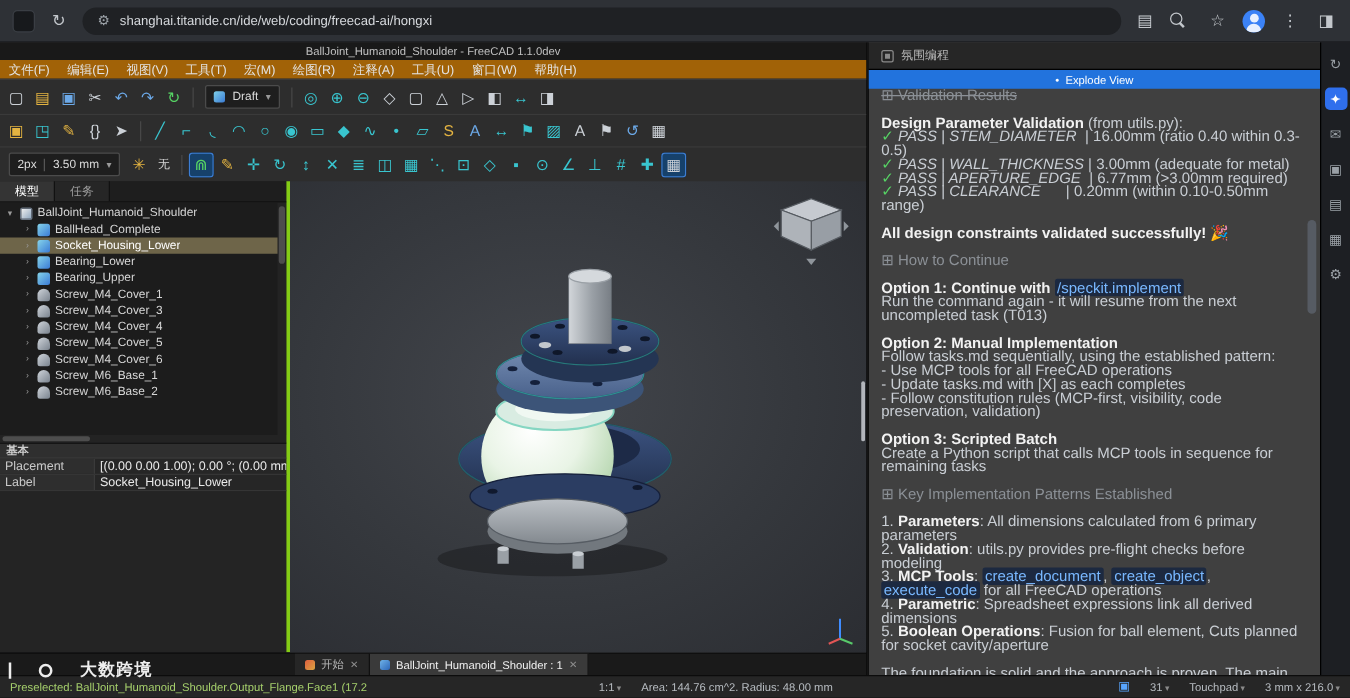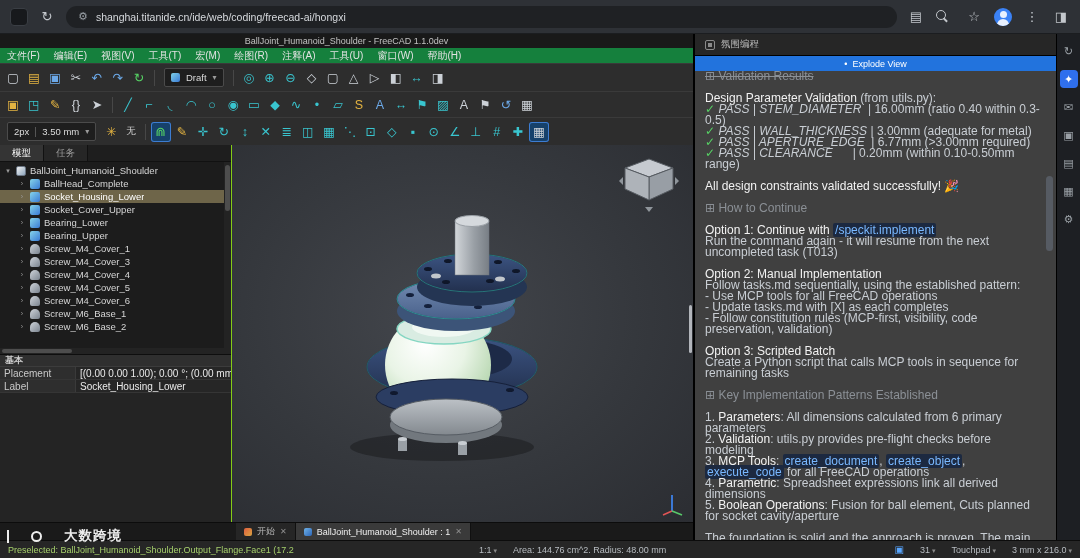--- a/index.html
+++ b/index.html
@@ -16,37 +16,37 @@
 .i-search{position:relative;width:13px;height:13px}
 .i-search::before{content:"";position:absolute;width:8px;height:8px;border:1.5px solid #c3c7cc;border-radius:50%;left:0;top:0}
 .i-search::after{content:"";position:absolute;width:5px;height:1.5px;background:#c3c7cc;transform:rotate(45deg);left:7px;top:9px}
 .avatar{width:18px;height:18px;border-radius:50%;background:#3b82f6;position:relative;overflow:hidden}
 .avatar::before{content:"";position:absolute;left:5.5px;top:3px;width:7px;height:7px;border-radius:50%;background:#e8f0fe}
 .avatar::after{content:"";position:absolute;left:3px;top:11px;width:12px;height:7px;border-radius:6px 6px 0 0;background:#e8f0fe}
 
 
 .fc{position:absolute;top:34px;left:0;width:694px;bottom:18px;display:flex;flex-direction:column;background:#2b2b2b;border-right:1px solid #000}
 .fc-title{height:14px;background:#191919;color:#c2c2c2;font-size:9px;display:flex;align-items:center;justify-content:center}
-.fc-menu{height:15px;background:#15803d;display:flex;align-items:center;font-size:10px;color:#e2e2e2}
+.fc-menu{height:15px;background:#a16207;display:flex;align-items:center;font-size:10px;color:#e2e2e2}
 .fc-menu span{padding:0 7px;cursor:default}
 .tbrow{display:flex;align-items:center;background:#2d2d2d;border-top:1px solid #3a3a3a;padding:0 3px;gap:1px}
 .tb1{height:28px}.tb2{height:26px}.tb3{height:28px}
 .tbi{min-width:20px;height:20px;display:inline-flex;align-items:center;justify-content:center;font-size:12.5px;border-radius:3px;color:#c8cdd3;cursor:default}
 .tbi.active{background:#16416b;box-shadow:inset 0 0 0 1px #3d7dd2}
 .wht{color:#ccd1d7}.yel{color:#e3b341}.blu{color:#6ca9e8}.grn{color:#56d364}.tea{color:#39c5cf}
 .tbsep{width:1px;height:16px;background:#474747;margin:0 4px}
 .combo{display:inline-flex;align-items:center;height:19px;background:#1e1e1e;border:1px solid #4b4b4b;border-radius:2px;padding:0 6px;font-size:9.5px;color:#dcdcdc;gap:6px;margin:0 4px;white-space:nowrap}
 .combo::after{content:"▾";color:#9a9a9a;font-size:8px}
 .cdiv{width:1px;height:10px;background:#555}
 .swatch{width:9px;height:9px;border-radius:2px;background:linear-gradient(135deg,#7fd0e8,#3a7bd5)}
 .tray-label{font-size:9.5px;color:#d8d8d8;padding:0 4px}
 
 
 .fc-work{flex:1;display:flex;min-height:0}
-.lp{width:232px;background:#252526;border-right:1px solid #84cc16;display:flex;flex-direction:column}
+.lp{width:232px;background:#252526;border-right:3px solid #84cc16;display:flex;flex-direction:column}
 .lp-tabs{height:17px;display:flex;background:#1e1e1e;border-bottom:1px solid #111;font-size:9.5px}
 .lp-tab{padding:0 12px;display:flex;align-items:center;color:#9c9c9c;background:#262626;border-right:1px solid #111;cursor:default}
 .lp-tab.active{color:#fff;background:#343434}
 .treewrap{height:186px;position:relative;background:#1c1c1c;overflow:hidden;padding-top:2px}
 .trow{display:flex;align-items:center;height:13px;font-size:9.5px;color:#d6d6d6;padding-left:4px;gap:4px;white-space:nowrap;cursor:default}
 .trow .tw{width:8px;font-size:7px;color:#9a9a9a;text-align:center;flex:0 0 auto}
 .trow.d1{padding-left:18px}
 .trow.sel{background:#6e6549;color:#fff}
 .ti{width:10px;height:10px;border-radius:2px;flex:0 0 auto}
 .trow.doc .ti{background:linear-gradient(135deg,#f0f0f0,#8fa7bf);border:1px solid #6b7684}
@@ -88,21 +88,21 @@
 .rp{position:absolute;top:34px;left:694px;width:362px;bottom:18px;background:#404040;display:flex;flex-direction:column;border-left:1px solid #000}
 .rp-head{height:22px;background:#262626;display:flex;align-items:center;gap:6px;padding:0 10px;color:#b9b9b9;font-size:9.5px;border-bottom:1px solid #000;flex:0 0 auto}
 .ph-ico{width:10px;height:10px;border:1px solid #8a8a8a;border-radius:2px;position:relative}
 .ph-ico::after{content:"";position:absolute;left:2px;top:2px;width:4px;height:4px;background:#8a8a8a}
 .rp-banner{height:15px;background:#2273dd;color:#fff;font-size:9px;display:flex;align-items:center;justify-content:center;gap:5px;flex:0 0 auto;cursor:default}
 .rp-body{flex:1;position:relative;padding:4px 14px 4px 10px;font-family:"DejaVu Sans Mono","Liberation Mono",monospace;font-size:12px;line-height:11px;color:#c9ced4;overflow:hidden}
 .cl{min-height:11px;white-space:pre-wrap;word-wrap:break-word}
 .cl.cut{margin-top:-4px}
 .ok{color:#56d364;font-weight:bold}
 .it{font-style:italic}
-.b{color:#f2f2f2;font-weight:normal}
+.b{color:#f2f2f2;font-weight:bold}
 .dim{color:#8b9096}
 .strike{text-decoration:line-through}
 .code{color:#79b8ff;background:#1c2940;border-radius:2px;padding:0 2px}
 .rp-sb{position:absolute;right:3px;top:105px;width:7px;height:75px;background:#565b63;border-radius:4px}
 
 
 .rail{position:absolute;top:34px;right:0;width:24px;bottom:18px;background:#1d1f23;border-left:1px solid #000;display:flex;flex-direction:column;align-items:center;padding-top:8px;gap:10px}
 .ri{width:18px;height:18px;display:inline-flex;align-items:center;justify-content:center;color:#9aa0a6;font-size:11px;border-radius:4px;cursor:default}
 .ri.act{background:#2f6fed;color:#fff}
 
@@ -272,25 +272,20 @@
               </div>
               <div class="trow part d1">
                 <span class="tw">›</span>
                 <i class="ti"></i>
                 <span class="tl">BallHead_Complete</span>
               </div>
               <div class="trow part d1 sel">
                 <span class="tw">›</span>
                 <i class="ti"></i>
                 <span class="tl">Socket_Housing_Lower</span>
-              </div>
-              <div class="trow part d1">
-                <span class="tw">›</span>
-                <i class="ti"></i>
-                <span class="tl">Socket_Cover_Upper</span>
               </div>
               <div class="trow part d1">
                 <span class="tw">›</span>
                 <i class="ti"></i>
                 <span class="tl">Bearing_Lower</span>
               </div>
               <div class="trow part d1">
                 <span class="tw">›</span>
                 <i class="ti"></i>
                 <span class="tl">Bearing_Upper</span>

